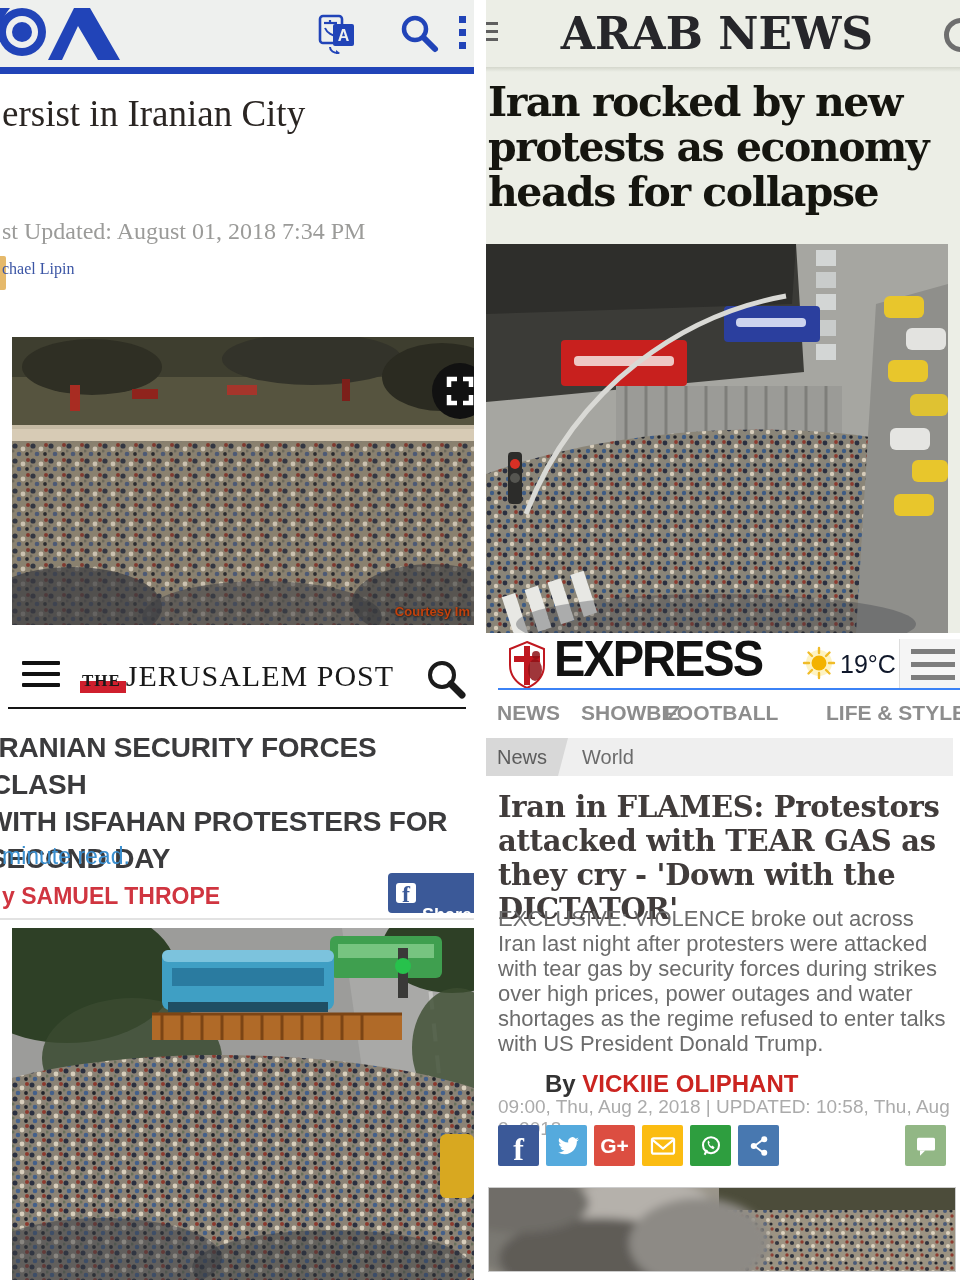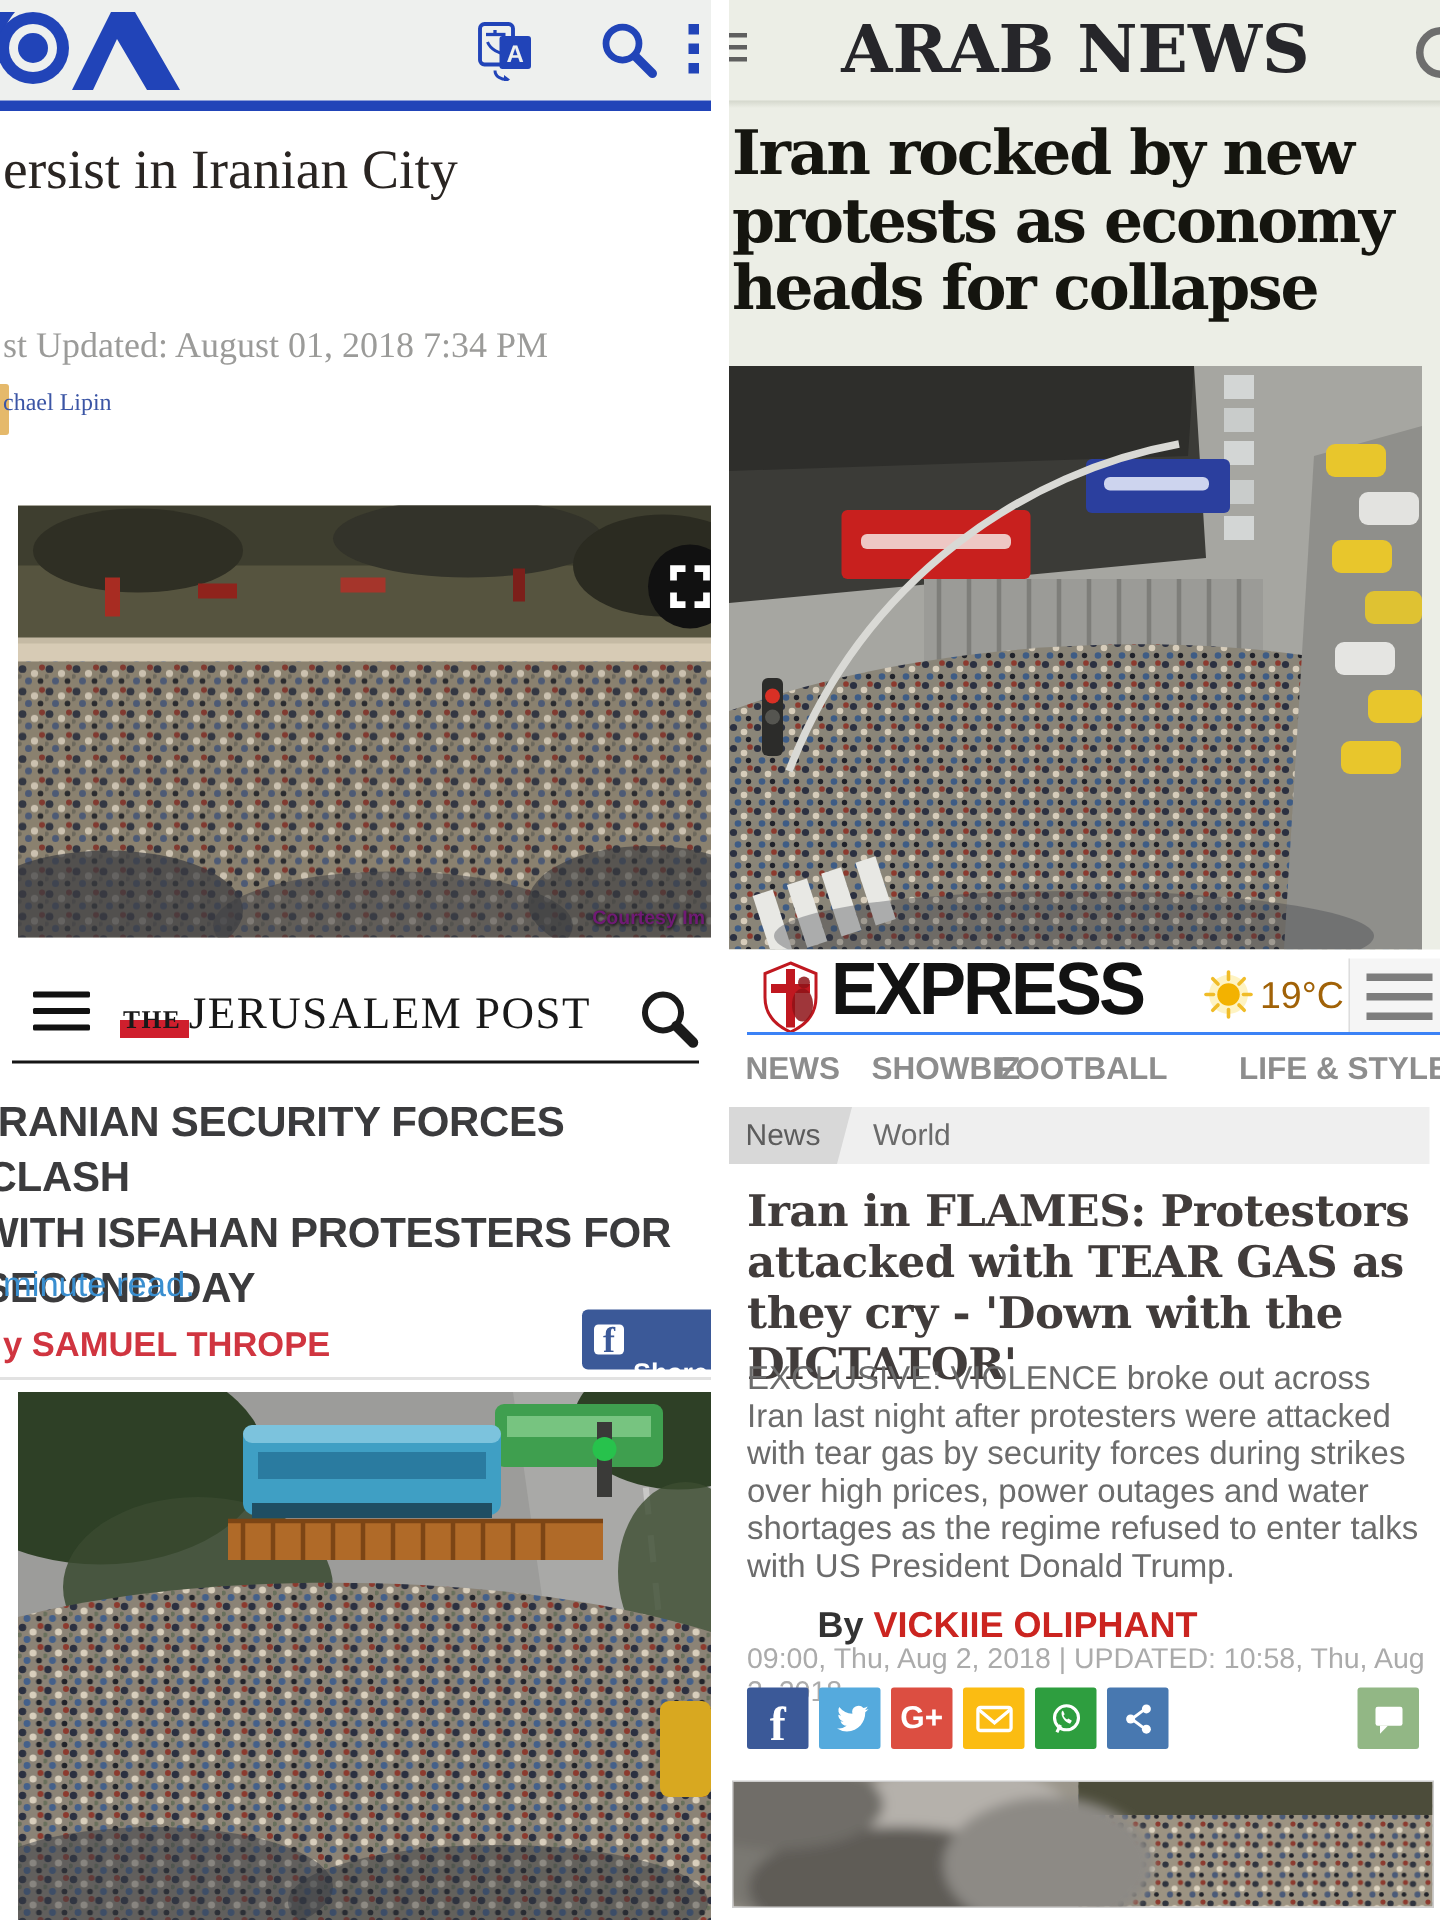--- a/index.html
+++ b/index.html
@@ -19,21 +19,21 @@
   .voa-headline{position:absolute;left:2px;top:88px;width:474px;
      font-family:"Liberation Serif",serif;font-size:37px;line-height:51px;color:#2a2522;}
   .voa-updated{position:absolute;left:2px;top:218px;font-family:"Liberation Serif",serif;
      font-size:24px;color:#9b9b99;}
   .voa-author{position:absolute;left:2px;top:260px;font-family:"Liberation Serif",serif;
      font-size:16px;color:#3b55a5;cursor:pointer;}
   .voa-avatar-sliver{position:absolute;left:-4px;top:256px;width:10px;height:34px;background:#e5b96b;border-radius:2px;}
   .voa-photo{position:absolute;left:12px;top:337px;width:462px;height:288px;}
   .voa-expand{position:absolute;right:-14px;top:26px;width:56px;height:56px;border-radius:50%;
      background:#111;cursor:pointer;}
-  .voa-credit{position:absolute;right:4px;bottom:6px;font-size:13px;font-weight:bold;color:#701a75;
+  .voa-credit{position:absolute;right:4px;bottom:6px;font-size:13px;font-weight:bold;color:#c2410c;
      text-shadow:0 1px 2px #222,1px 0 2px #222;}
   
   #jpost{left:0;top:645px;width:474px;height:635px;}
   .jp-ham{position:absolute;left:22px;top:16px;width:38px;cursor:pointer;}
   .jp-ham i{display:block;width:38px;height:4px;background:#111;margin-bottom:7px;border-radius:1px;}
   .jp-logo{position:absolute;left:0;top:14px;width:474px;text-align:center;
      font-family:"Liberation Serif",serif;color:#191919;cursor:pointer;white-space:nowrap;}
   .jp-the{font-size:17px;font-weight:bold;letter-spacing:1px;padding:0 5px 3px 2px;
      background:linear-gradient(180deg,transparent 46%,#cf1f2d 46%);text-align:right;}
   .jp-name{font-size:30px;letter-spacing:1px;}
@@ -68,21 +68,21 @@
      font-family:"DejaVu Serif","Liberation Serif",serif;font-weight:bold;font-size:41px;
      line-height:45px;color:#15150f;letter-spacing:-1.5px;}
   .ar-photo{position:absolute;left:0;top:244px;width:462px;height:389px;}
   
   #express{left:486px;top:638px;width:474px;height:642px;}
   .ex-header{position:absolute;left:12px;top:0;width:474px;height:52px;overflow:hidden;border-bottom:2px solid #3b82f6;}
   .ex-shield{position:absolute;left:8px;top:2px;}
   .ex-logo{position:absolute;left:56px;top:-7px;font-size:47px;font-weight:bold;color:#121212;
      letter-spacing:-2px;transform:scaleY(1.05);cursor:pointer;}
   .ex-sun{position:absolute;left:304px;top:8px;}
-  .ex-temp{position:absolute;left:342px;top:12px;font-size:25px;color:#a16207;}
+  .ex-temp{position:absolute;left:342px;top:12px;font-size:25px;color:#0f172a;}
   .ex-hambox{position:absolute;left:401px;top:1px;width:66px;height:50px;background:#f5f5f5;
      border-left:1px solid #ddd;cursor:pointer;display:flex;flex-direction:column;justify-content:center;align-items:center;gap:8px;}
   .ex-hambox i{display:block;width:44px;height:5px;background:#7d7d7d;}
   .ex-nav{position:absolute;left:0;top:53px;width:474px;height:44px;}
   .ex-nav span{position:absolute;top:10px;font-size:21px;font-weight:bold;color:#8d8d8d;cursor:pointer;white-space:nowrap;}
   .ex-nav .n0{left:11px;} .ex-nav .n1{left:95px;} .ex-nav .n2{left:178px;} .ex-nav .n3{left:340px;}
   .ex-crumbbar{position:absolute;left:0;top:100px;width:467px;height:38px;background:#efefef;}
   .ex-crumb-news{position:absolute;left:0;top:0;width:72px;height:38px;background:#d8d8d8;
      color:#5c5c5c;font-size:20px;line-height:38px;padding-left:11px;cursor:pointer;}
   .ex-crumb-news:after{content:"";position:absolute;right:-10px;top:0;border-top:38px solid #d8d8d8;

